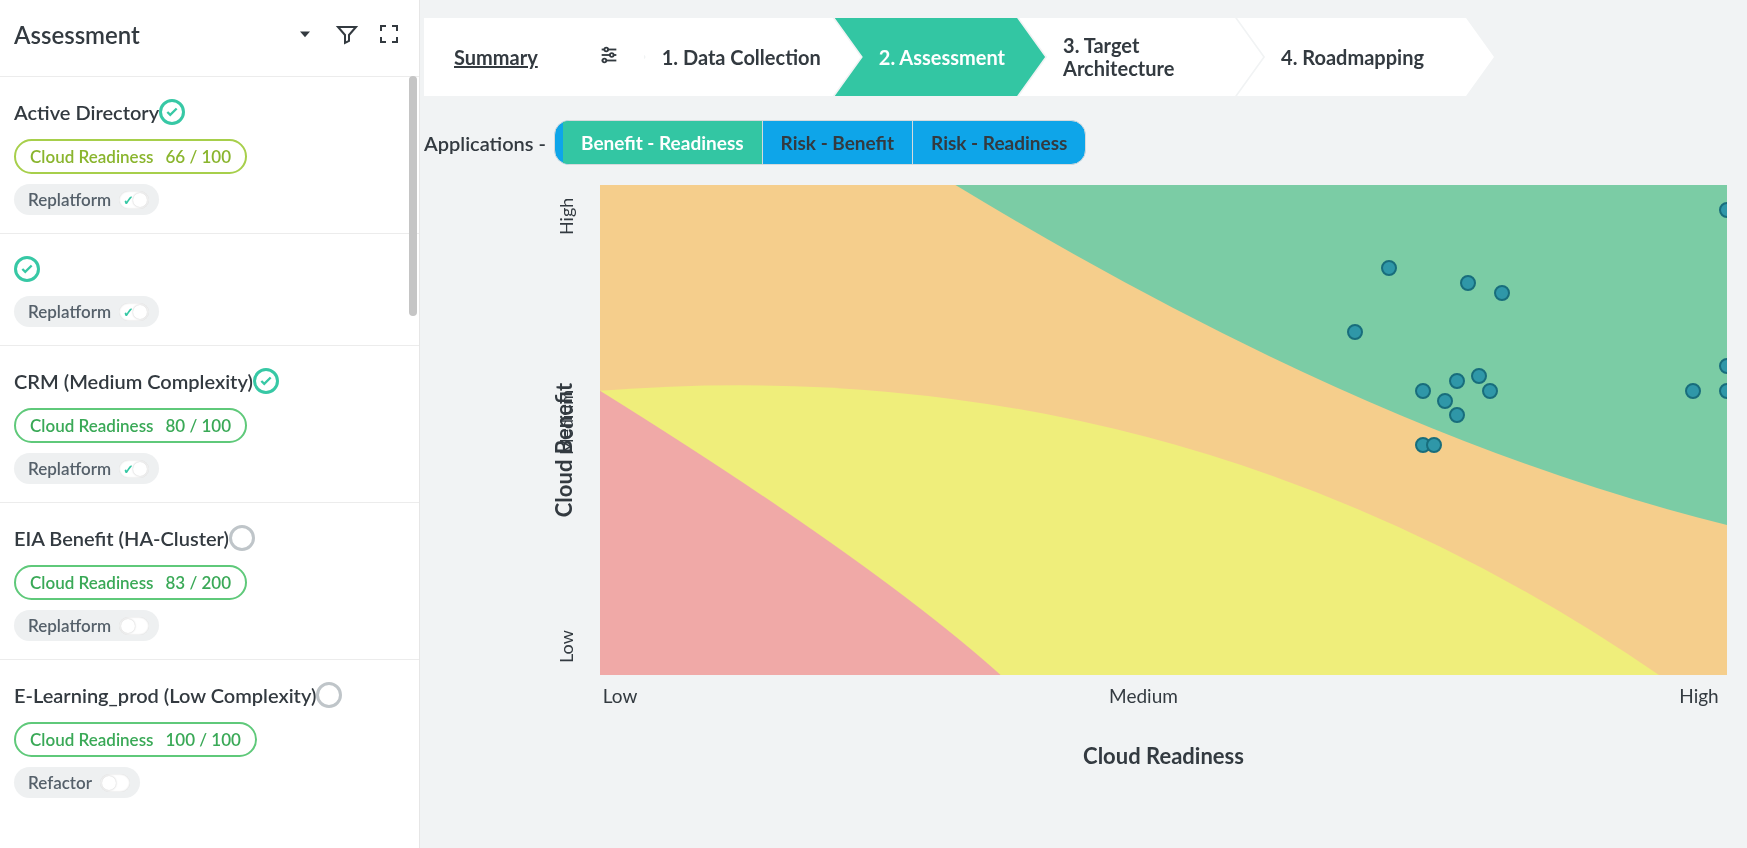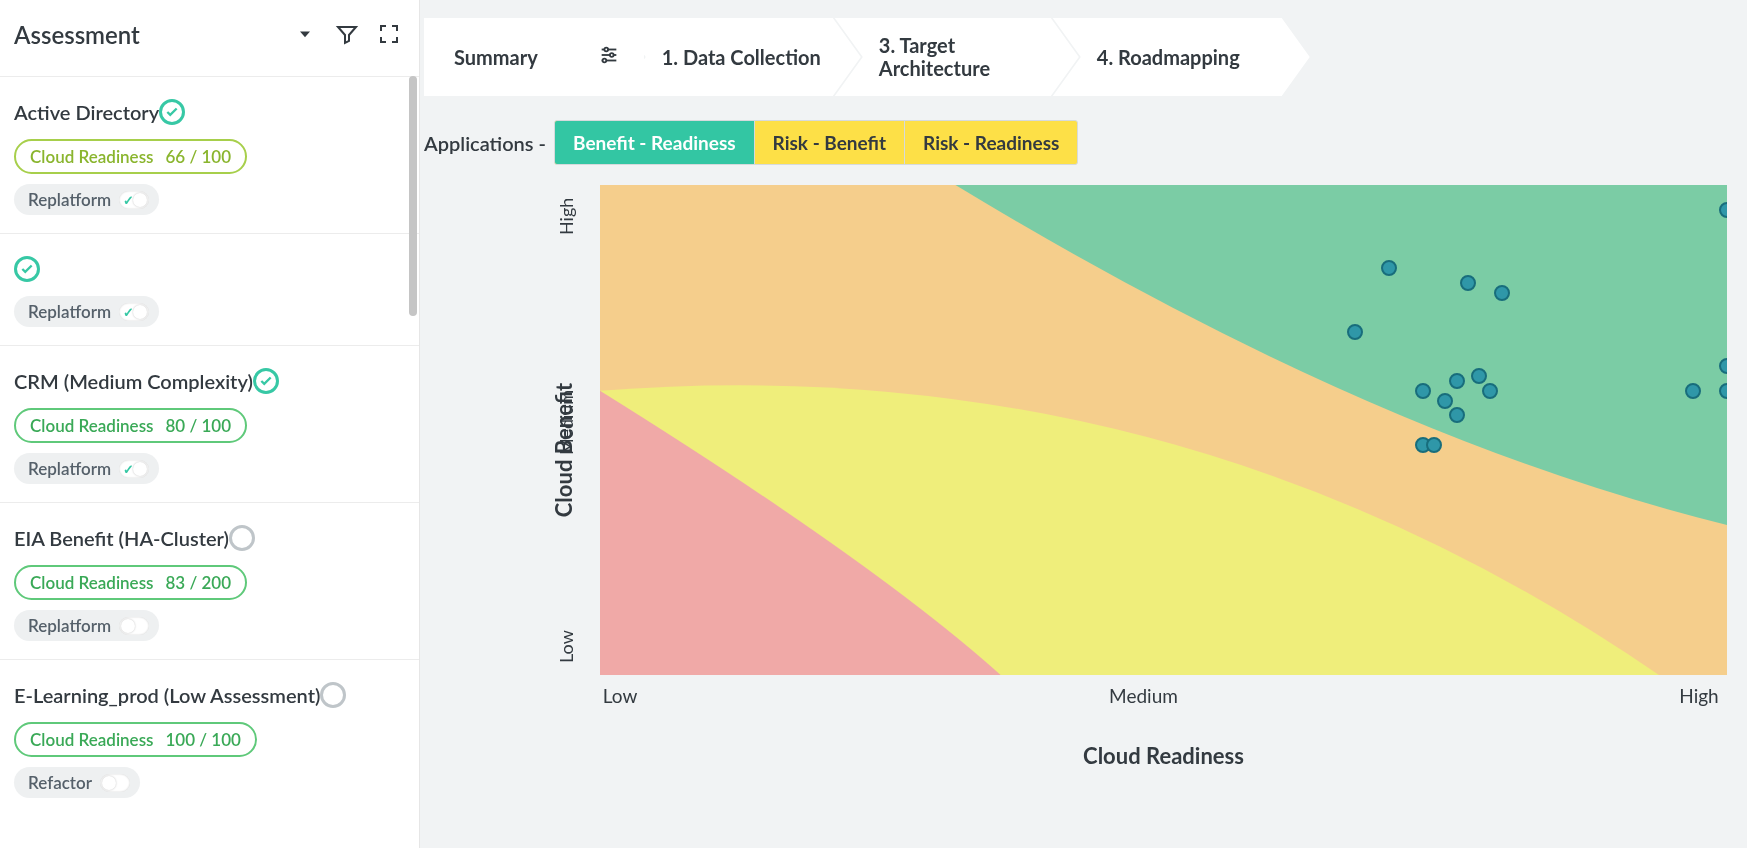--- a/index.html
+++ b/index.html
@@ -138,41 +138,43 @@
     padding: 0 40px 0 44px;
     clip-path: polygon(0 0, calc(100% - 28px) 0, 100% 50%, calc(100% - 28px) 100%, 0 100%, 28px 50%);
     margin-left: -26px;
   }
   .step.first {
     clip-path: none;
     margin-left: 0;
     padding-left: 30px;
     padding-right: 24px;
     gap: 60px;
+    text-decoration: underline;
   }
   .step.first .settings-icon { color: #333a40; }
   .step.active {
     background: #33c6a3;
     color: #fff;
   }
   .step-text { line-height: 1.15; max-width: 160px; }
   .chart-tabs {
     display: flex; align-items: center;
     font-size: 20px; font-weight: 600;
     gap: 0;
     padding-left: 4px;
     margin-bottom: 20px;
   }
   .chart-tabs .label { margin-right: 8px; color: #333a40; }
   .tabset {
     display: flex;
     border: 1px solid #d6dadc;
-    border-radius: 3px;
+    border-radius: 15px;
     overflow: hidden;
-    background: #fde047;
+    background: #0ea5e9;
+    padding-left: 8px;
   }
   .tab {
     padding: 10px 18px;
     font-size: 19px;
     font-weight: 700;
     color: #333a40;
     cursor: pointer;
     border-right: 1px solid #d6dadc;
   }
   .tab:last-child { border-right: none; }
@@ -335,21 +337,21 @@
           <span class="badge strategy">
             <span>Replatform</span>
             <span class="toggle">
               <span class="knob"></span>
             </span>
           </span>
         </div>
       </div>
       <div class="app-item">
         <div class="row1">
-          <span class="app-name">E-Learning_prod (Low Assessment)</span>
+          <span class="app-name">E-Learning_prod (Low Complexity)</span>
           <span class="status-circle empty"></span>
         </div>
         <div class="badges">
           <span class="badge readiness-high">
             <span>Cloud Readiness</span>
             <span class="score">100 / 100</span>
           </span>
           <span class="badge strategy">
             <span>Refactor</span>
             <span class="toggle">
@@ -371,20 +373,23 @@
             <circle cx="9" cy="6" r="2" fill="#fff"></circle>
           <line x1="4" y1="12" x2="20" y2="12"></line>
             <circle cx="15" cy="12" r="2" fill="#fff"></circle>
           <line x1="4" y1="18" x2="20" y2="18"></line>
             <circle cx="7" cy="18" r="2" fill="#fff"></circle>
         </svg>
       </span>
     </div>
     <div class="step">
       <span class="step-text">1. Data Collection</span>
+    </div>
+    <div class="step active">
+      <span class="step-text">2. Assessment</span>
     </div>
     <div class="step">
       <span class="step-text">3. Target Architecture</span>
     </div>
     <div class="step" style="padding-right:70px">
       <span class="step-text">4. Roadmapping</span>
     </div>
   </div>
 
   <div class="chart-tabs">

